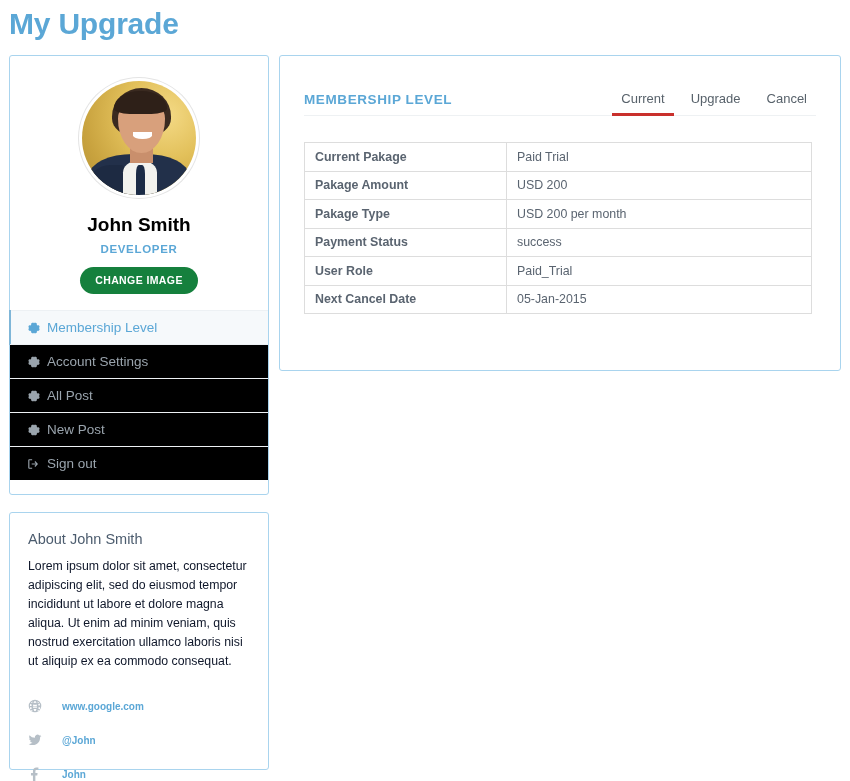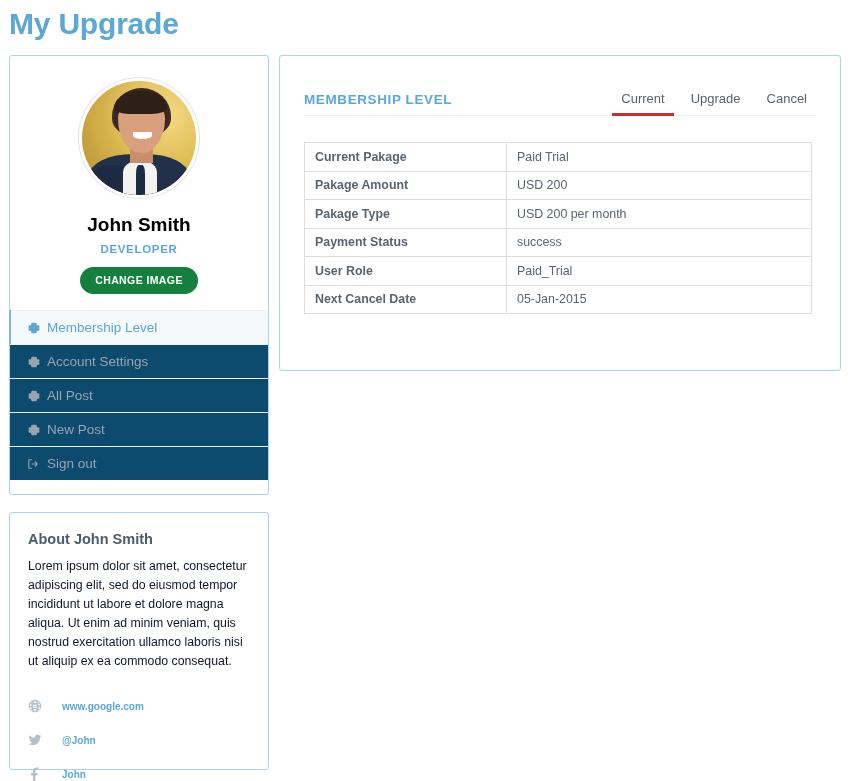--- a/index.html
+++ b/index.html
@@ -151,21 +151,21 @@
   .menu-item {
     position: relative;
     display: flex;
     align-items: center;
     height: 34px;
     padding: 0 0 0 16px;
     border-top: 1px solid #edf1f4;
     font-size: 13.5px;
     color: #9aa4ad;
     cursor: pointer;
-    background: #0c4a6e;
+    background: #000000;
   }
   .menu-item.active {
     background: #f6f9fb;
     color: #5ba7d6;
   }
   .menu-item.active::before {
     content: "";
     position: absolute;
     left: -1px; top: -1px; bottom: -1px;
     width: 2px;
@@ -184,21 +184,21 @@
   
   #about-card {
     left: 9px;
     top: 512px;
     width: 260px;
     height: 258px;
     padding: 18px 18px 0;
   }
   .about-title {
     font-size: 14.5px;
-    font-weight: bold;
+    font-weight: normal;
     color: #4c5c6e;
     margin: 0 0 10px;
   }
   .about-text {
     margin: 0;
     font-size: 12.3px;
     line-height: 1.55;
     color: #0f172a;
   }
   .social-list { margin-top: 18px; }

